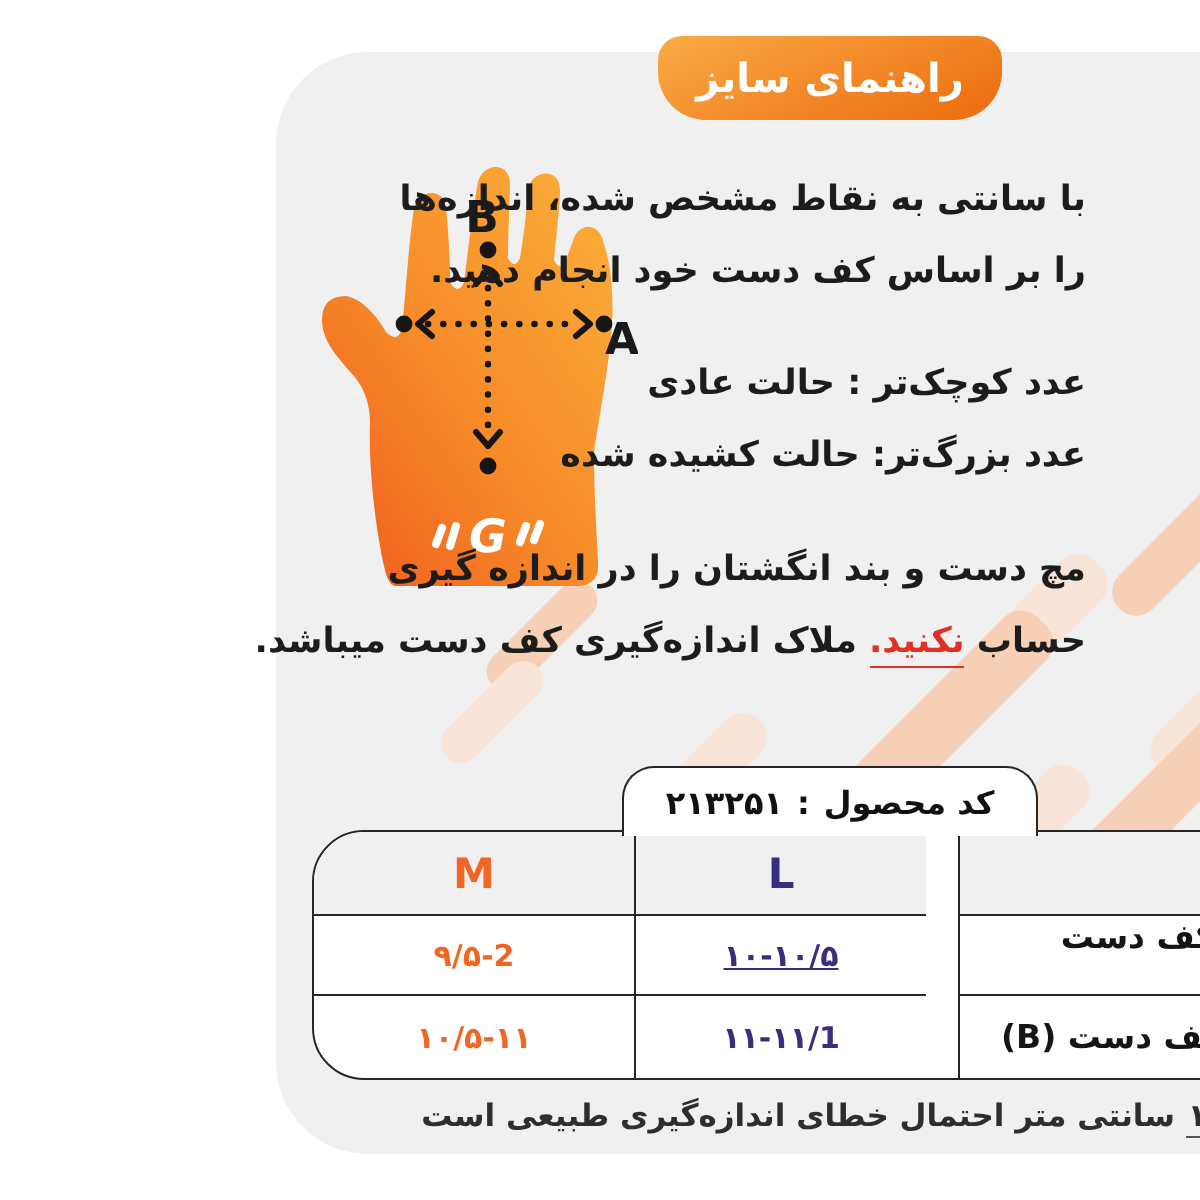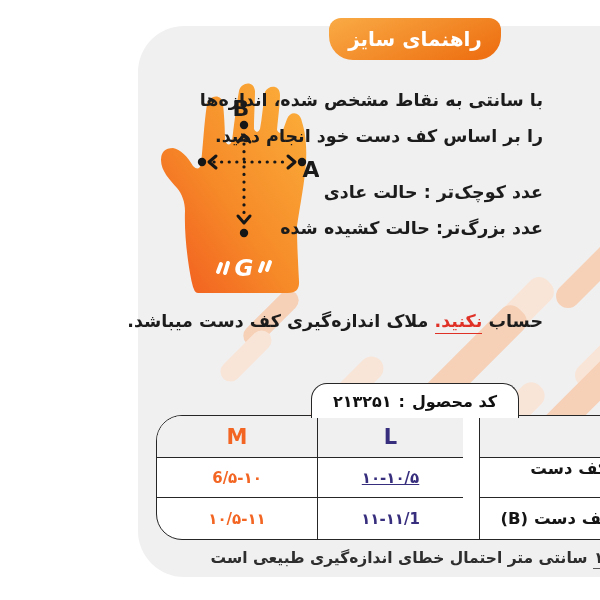--- a/index.html
+++ b/index.html
@@ -145,20 +145,21 @@
 
   <div class="bdot" style="top:95px;"></div>
   <div class="bline" style="top:83px;">با سانتی به نقاط مشخص شده، اندازه‌ها</div>
   <div class="bline" style="top:119px;">را بر اساس کف دست خود انجام دهید.</div>
 
   <div class="bdot" style="top:187px;"></div>
   <div class="bline" style="top:175px;">عدد کوچک‌تر : حالت عادی</div>
   <div class="bline" style="top:211px;margin-left:16px;">عدد بزرگ‌تر: حالت کشیده شده</div>
 
   <div class="bdot" style="top:280px;"></div>
+  <div class="bline" style="top:268px;">مچ دست و بند انگشتان را در اندازه گیری</div>
   <div class="bline" style="top:304px;">
     <span>حساب</span>
     <span class="hl-red">نکنید.</span>
     <span>ملاک اندازه‌گیری کف دست میباشد.</span>
   </div>
 
   <div class="tab">
     <span>کد محصول</span>
     <span>:</span>
     <span>۲۱۳۲۵۱</span>
@@ -167,21 +168,21 @@
   <div class="tbl">
     <div class="tc right sep hb head-row">سایز</div>
     <div class="tc big sep hb head-row" style="color:#372e7d;">L</div>
     <div class="tc big hb head-row" style="color:#f26522;">M</div>
 
     <div class="tc right sep hb">عرض کف دست (A)</div>
     <div class="tc sep hb">
         <span class="val" style="color:#372e7d;text-decoration:underline;">۱۰-۱۰/۵</span>
       </div>
     <div class="tc hb">
-        <span class="val" style="color:#f26522;">6/۵-۱۰</span>
+        <span class="val" style="color:#f26522;">۹/۵-2</span>
       </div>
 
     <div class="tc right sep">طول کف دست (B)</div>
     <div class="tc sep">
         <span class="val" style="color:#372e7d;">۱۱-۱۱/1</span>
       </div>
     <div class="tc">
         <span class="val" style="color:#f26522;">۱۰/۵-۱۱</span>
       </div>
   </div>

